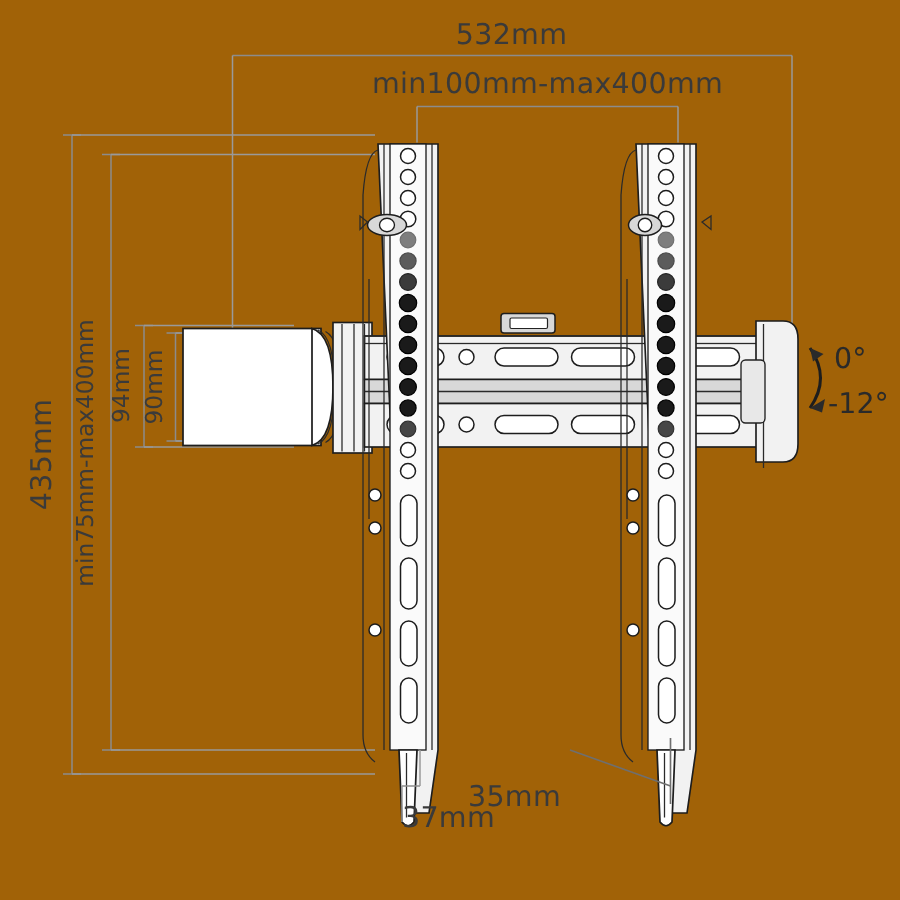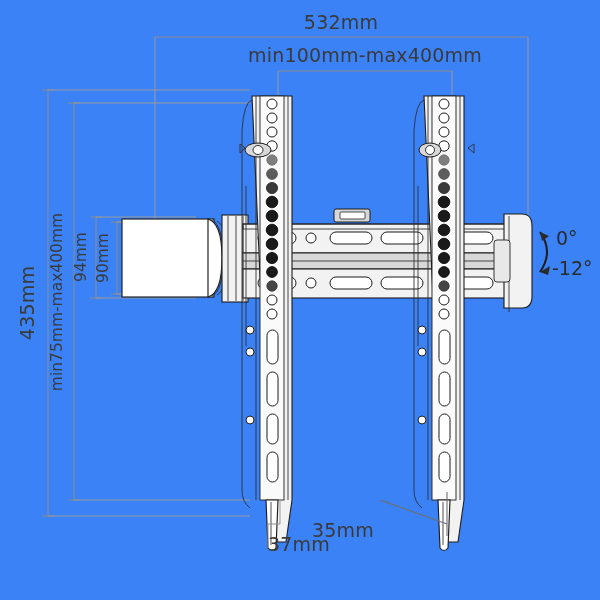--- a/index.html
+++ b/index.html
@@ -8,21 +8,21 @@
     padding: 0;
     background: #ffffff;
   }
   body {
     font-family: "DejaVu Sans", "Liberation Sans", sans-serif;
   }
   #stage {
     position: relative;
     width: 600px;
     height: 600px;
-    background: #3b82f6;
+    background: #a16207;
     overflow: hidden;
   }
   #stage svg {
     position: absolute;
     left: 0;
     top: 0;
     display: block;
   }
   .dimtext {
     font-family: "DejaVu Sans", "Liberation Sans", sans-serif;

